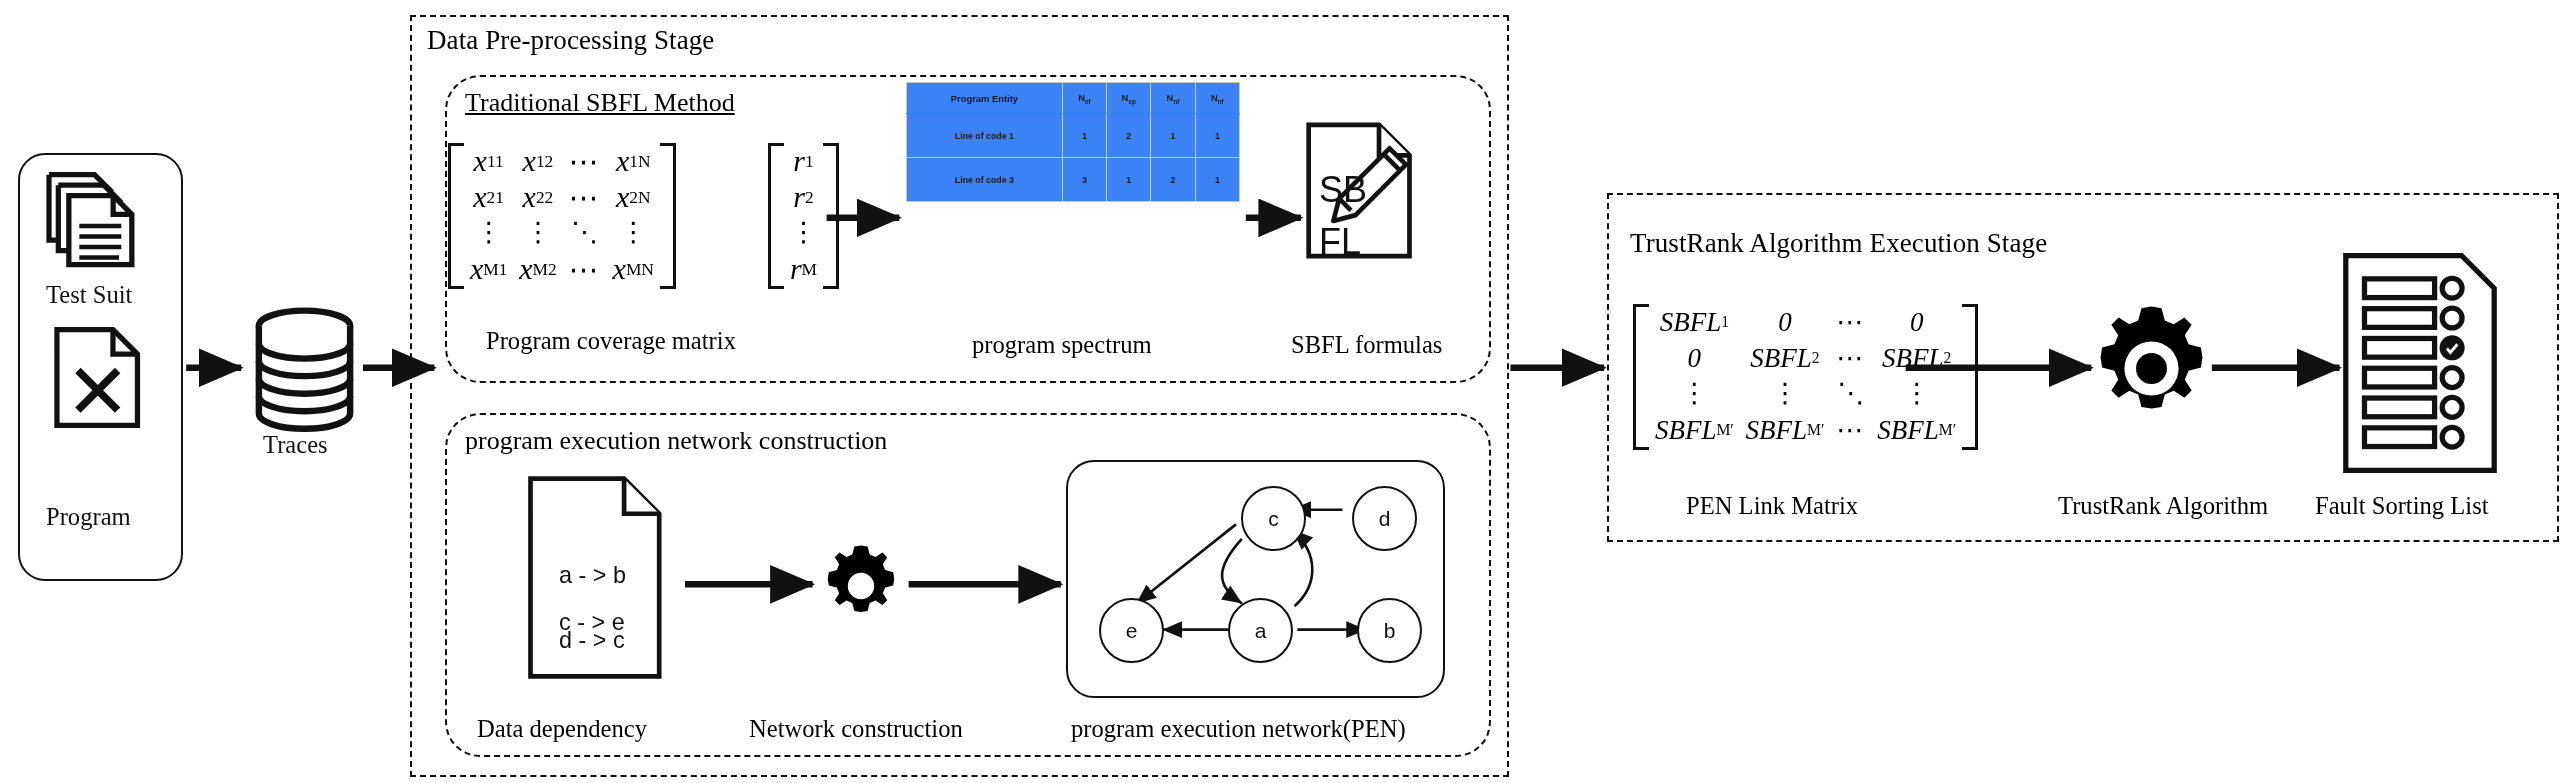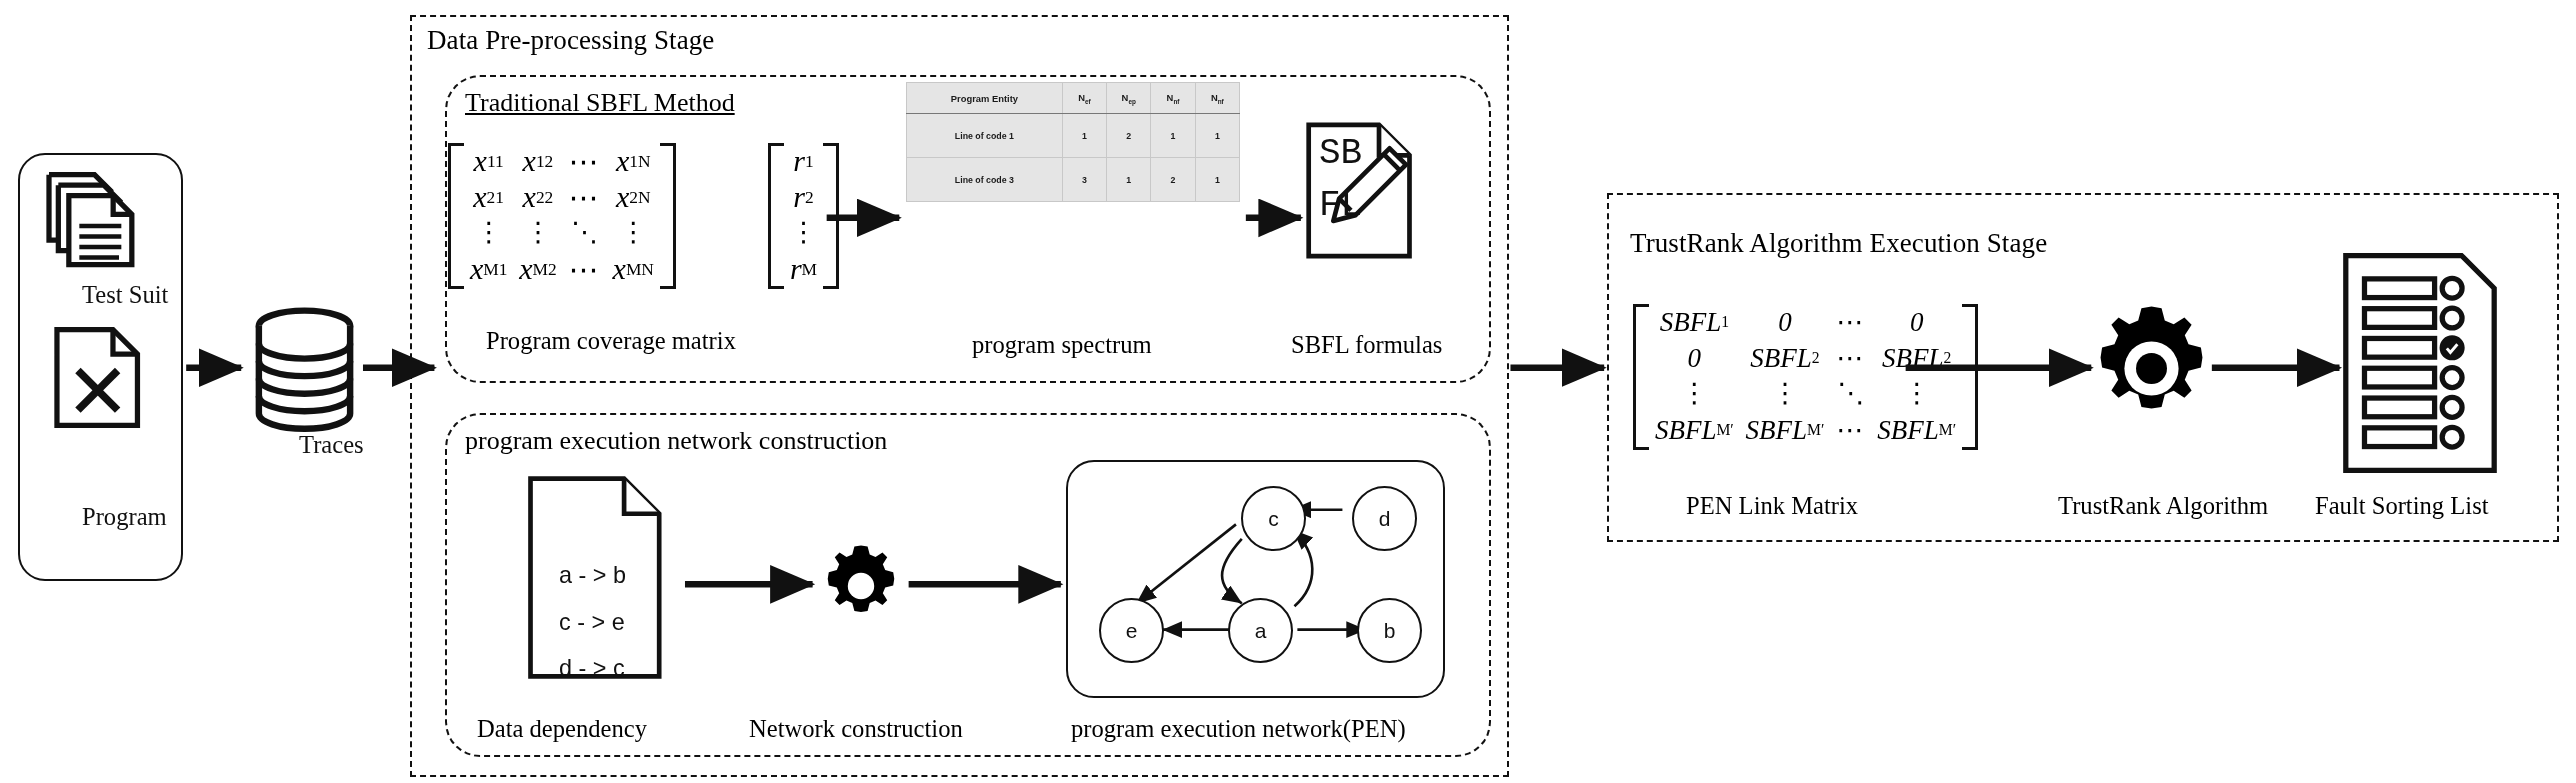--- a/index.html
+++ b/index.html
@@ -1,35 +1,35 @@
 <!DOCTYPE html>
 <html style="font-size:9.4px"><head>
 <meta charset="utf-8">
 <style>
   html,body{margin:0;padding:0;background:#fff;}
   body{width:2576px;height:784px;position:relative;
        font-family:"Liberation Serif","DejaVu Serif",serif;color:#000;overflow:hidden;}
   .abs{position:absolute;}
-  .lbl{position:absolute;white-space:nowrap;font-family:"Liberation Serif",serif;color:#111;margin-left:36px;}
+  .lbl{position:absolute;white-space:nowrap;font-family:"Liberation Serif",serif;color:#111;}
 
   
   .stage{position:absolute;border:2.9px dashed #111;background:transparent;}
   .substage{position:absolute;border:2.9px dashed #111;border-radius:35px;background:transparent;}
 
   .stage-title{position:absolute;font-size:27px;letter-spacing:0.1px;}
   .sub-title{position:absolute;font-size:26px;}
 
   
   .inputbox{position:absolute;border:2.9px solid #111;border-radius:27px;background:#fff;}
 
   
   .caption{position:absolute;font-size:24.6px;text-align:center;white-space:nowrap;}
 
   
-  .spec-table{position:absolute;border-collapse:collapse;background:#e5e5e5;
+  .spec-table{position:absolute;border-collapse:collapse;background:#3b82f6;
               font-family:"Liberation Sans","DejaVu Sans",sans-serif;}
   .spec-table td,.spec-table th{border:0.6px solid #c8c8c8;text-align:center;
               font-size:8.8px;font-weight:bold;color:#1a1a1a;padding:0;}
   .spec-table .hdr{height:30px;font-size:9.4px;}
   .spec-table .rowlabel{text-align:center;width:89px;}
   .spec-table .numcell{width:24.6px;}
   .spec-table tr.headrow td{border-bottom:1.2px solid #777;}
   .spec-table td.sepcol{border-left:1.2px solid #777;}
   .spec-table .sub{font-size:6.4px;vertical-align:sub;}
   .spec-table .small2{font-size:7.6px;line-height:1.25;}
@@ -48,21 +48,21 @@
   
   svg.overlay{position:absolute;left:0;top:0;width:2576px;height:784px;pointer-events:none;}
 
   
   .pen-node{position:absolute;border:2.3px solid #111;border-radius:50%;
             background:#fff;display:flex;align-items:center;justify-content:center;
             font-family:"Liberation Sans",sans-serif;font-size:21px;color:#111;}
   .pen-frame{position:absolute;border:2.9px solid #111;border-radius:28px;background:#fff;}
   .codetext{position:absolute;font-family:"Liberation Sans",sans-serif;font-size:23.4px;
             white-space:nowrap;color:#111;}
-  .sbfl-text{position:absolute;font-family:Liberation Mono, monospace;font-size:36px;color:#111;}
+  .sbfl-text{position:absolute;font-family:Liberation Sans, sans-serif;font-size:36px;color:#111;margin-top:36px;}
 </style>
 </head>
 <body>
 
 <div class="stage" style="left:410px;top:14.6px;width:1095px;height:758px;"></div>
 <div class="stage-title" style="left:427px;top:24.6px;">Data Pre-processing Stage</div>
 
 <div class="substage" style="left:445px;top:75px;width:1042px;height:304px;"></div>
 <div class="sub-title" style="left:465px;top:88px;text-decoration:underline;">Traditional SBFL Method</div>
 
@@ -240,21 +240,21 @@
 <div class="caption" style="left:1291px;top:331px;">SBFL formulas</div>
 
 <svg class="abs" style="left:527px;top:475px;" width="155" height="205" viewBox="0 0 265 350">
   <g fill="#fff" stroke="#111" stroke-width="8">
     <path d="M6 6 h160 l60 60 v278 h-220 z"></path>
     <path d="M166 6 v60 h60"></path>
   </g>
 </svg>
 <div class="codetext" style="left:559px;top:562px;text-align:center;" id="dep0">a - &gt; b</div>
 <div class="codetext" style="left:559px;top:609px;" id="dep1">c - &gt; e</div>
-<div class="codetext" style="left:559px;top:655px;" id="dep2">d - &gt; c</div>
+<div class="codetext" style="left:559px;top:627px;" id="dep2">d - &gt; c</div>
 <div class="caption" style="left:477px;top:715px;">Data dependency</div>
 
 <svg class="abs" style="left:817px;top:542px;" width="88" height="88" viewBox="0 0 100 100">
   <path fill="#000" d="M50 4 l7.5 1.2 2.4 9.1 6.6 2.7 7.9-5 5.4 5.4 -5 7.9 2.7 6.6 9.1 2.4 1.2 7.5
     -1.2 7.5 -9.1 2.4 -2.7 6.6 5 7.9 -5.4 5.4 -7.9-5 -6.6 2.7 -2.4 9.1 -7.5 1.2 -7.5-1.2
     -2.4-9.1 -6.6-2.7 -7.9 5 -5.4-5.4 5-7.9 -2.7-6.6 -9.1-2.4 -1.2-7.5 1.2-7.5 9.1-2.4
     2.7-6.6 -5-7.9 5.4-5.4 7.9 5 6.6-2.7 2.4-9.1 z"></path>
   <circle cx="50" cy="50" r="15" fill="#fff"></circle>
 </svg>
 <div class="caption" style="left:749px;top:715px;">Network construction</div>

